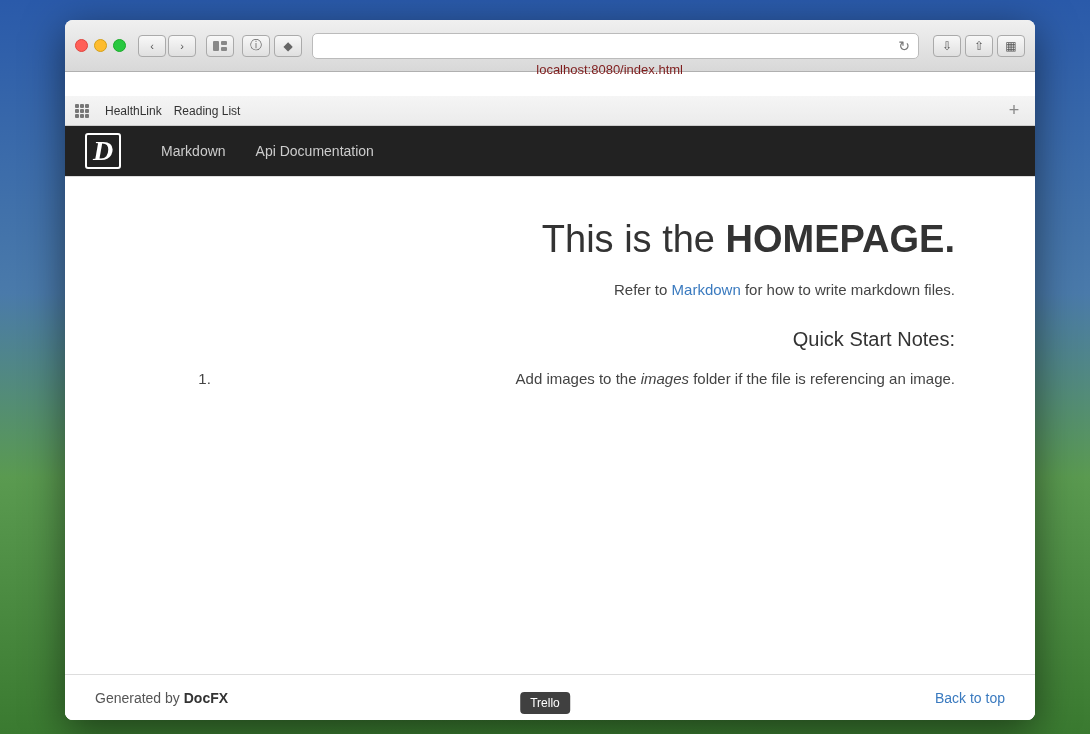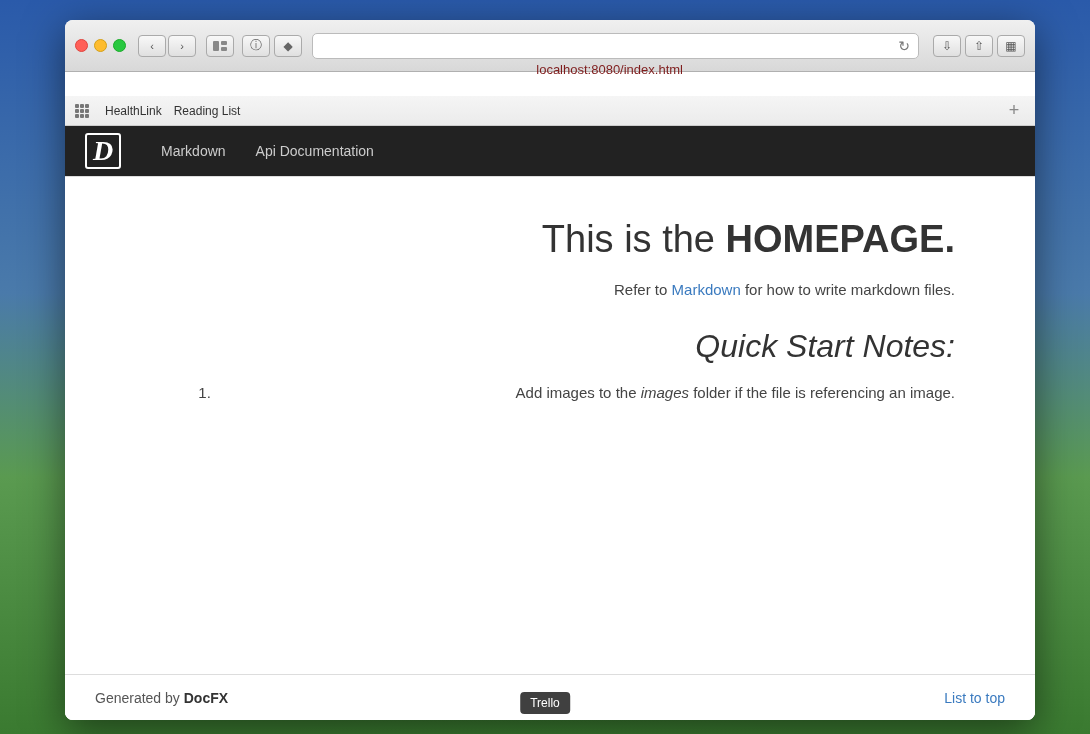--- a/index.html
+++ b/index.html
@@ -277,25 +277,24 @@
       margin-bottom: 30px;
     }
 
     .markdown-link {
       color: #3a7abf;
       text-decoration: none;
       cursor: pointer;
     }
 
     .section-heading {
-      font-size: 32px;
+      font-size: 20px;
       font-weight: 400;
       color: #333;
       margin-bottom: 16px;
-      font-style: italic;
     }
 
     .ordered-list {
       margin-left: 30px;
       font-size: 15px;
       color: #444;
       line-height: 1.6;
     }
 
     .ordered-list li {
@@ -430,19 +429,19 @@
         <li>
           <span>Add images to the </span><em class="list-italic">images</em><span> folder if the file is referencing an image.</span>
         </li>
       </ol>
     </div>
 
     <div class="page-footer">
       <span class="footer-generated">
         <span>Generated by </span><strong>DocFX</strong>
       </span>
-      <a class="back-to-top">List to top</a>
+      <a class="back-to-top">Back to top</a>
     </div>
   </div>
 
 </div>
 
 <div class="trello-tooltip">Trello</div>
 
 </body></html>

